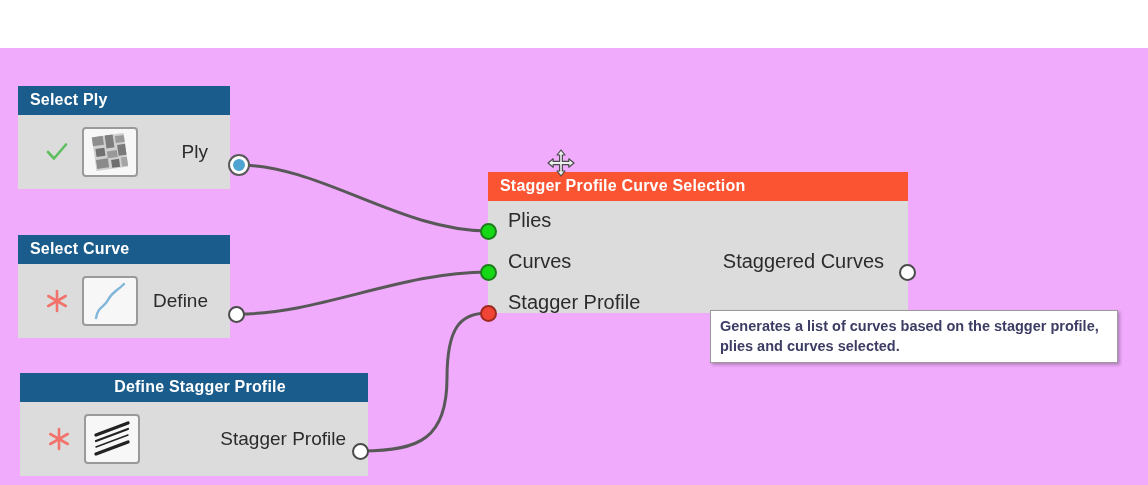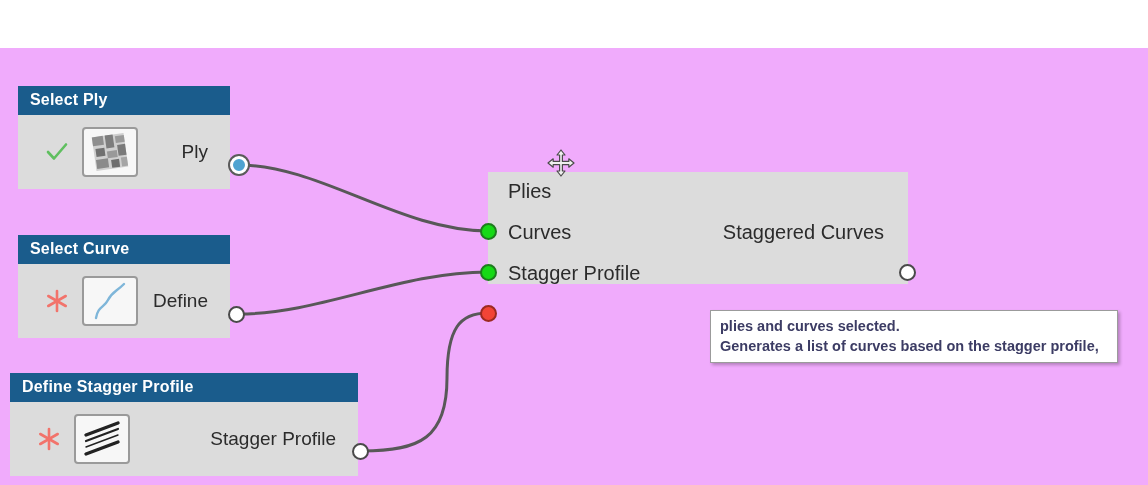--- a/index.html
+++ b/index.html
@@ -220,21 +220,21 @@
       <span class="thumb">
         <svg width="52" height="46" viewBox="0 0 52 46">
           <path d="M12,40 C14,28 20,30 24,22 C28,14 32,14 40,6" fill="none" stroke="#7fb6d9" stroke-width="2.4" stroke-linecap="round"></path>
         </svg>
       </span>
       <span class="out-label">Define</span>
     </div>
   </div>
   <span class="port" style="left:228px; top:258px;"></span>
 
-  <div class="node" style="left:10px; top:325px; width:348px;">
+  <div class="node" style="left:20px; top:325px; width:348px;text-align:center;">
     <div class="node-header">Define Stagger Profile</div>
     <div class="node-body src-body">
       <span class="status-mark">
         <svg width="26" height="26" viewBox="0 0 26 26">
           <g stroke="#f2736b" stroke-width="2.6" stroke-linecap="round">
             <line x1="13" y1="3" x2="13" y2="23"></line>
             <line x1="4.3" y1="8" x2="21.7" y2="18"></line>
             <line x1="4.3" y1="18" x2="21.7" y2="8"></line>
           </g>
         </svg>
@@ -248,20 +248,21 @@
             <line x1="10" y1="38" x2="42" y2="26" stroke-width="3.4"></line>
           </g>
         </svg>
       </span>
       <span class="out-label">Stagger Profile</span>
     </div>
   </div>
   <span class="port" style="left:352px; top:395px;"></span>
 
   <div class="node" style="left:488px; top:124px; width:420px;">
+    <div class="node-header accent-orange">Stagger Profile Curve Selection</div>
     <div class="node-body rows">
 
       <div class="row" style="top:0px;">
         <span class="in-label">Plies</span>
       </div>
 
       <div class="row" style="top:41px;">
         <span class="in-label">Curves</span>
         <span class="out-text">Staggered Curves</span>
       </div>
@@ -283,17 +284,17 @@
       <g fill="#efefef" stroke="#4a4a4a" stroke-width="1.2" stroke-linejoin="round">
         <path d="M15,2 L19,7 L16.4,7 L16.4,13.4 L22.8,13.4 L22.8,10.8 L28,15
                  L22.8,19.2 L22.8,16.6 L16.4,16.6 L16.4,23 L19,23 L15,28
                  L11,23 L13.6,23 L13.6,16.6 L7.2,16.6 L7.2,19.2 L2,15
                  L7.2,10.8 L7.2,13.4 L13.6,13.4 L13.6,7 L11,7 Z"></path>
       </g>
     </svg>
   </span>
 
   <div class="tooltip" style="left:710px; top:262px; width:408px;">
+    <div>Generates a list of curves based on the stagger profile,</div>
     <div>plies and curves selected.</div>
-    <div>Generates a list of curves based on the stagger profile,</div>
   </div>
 
 </div>
 
 </body></html>

